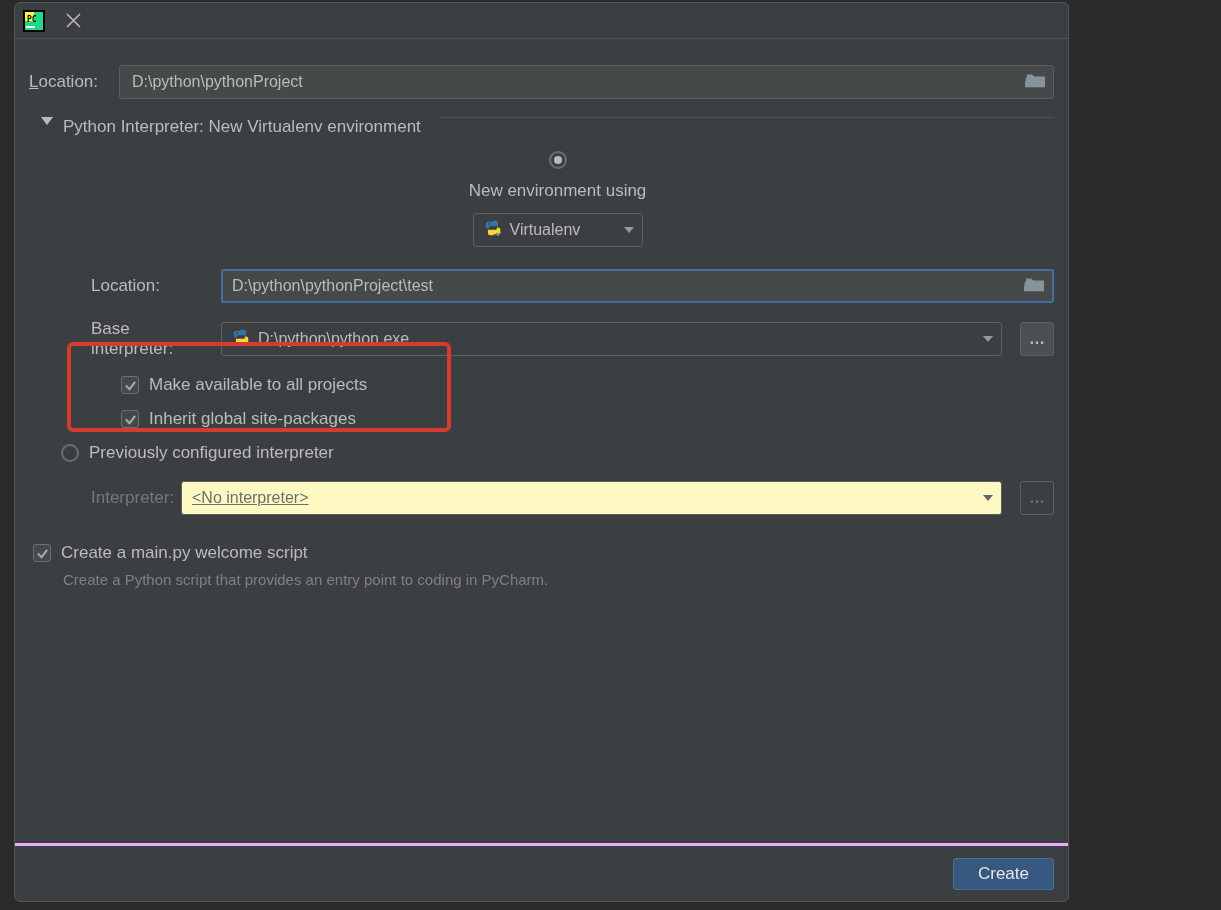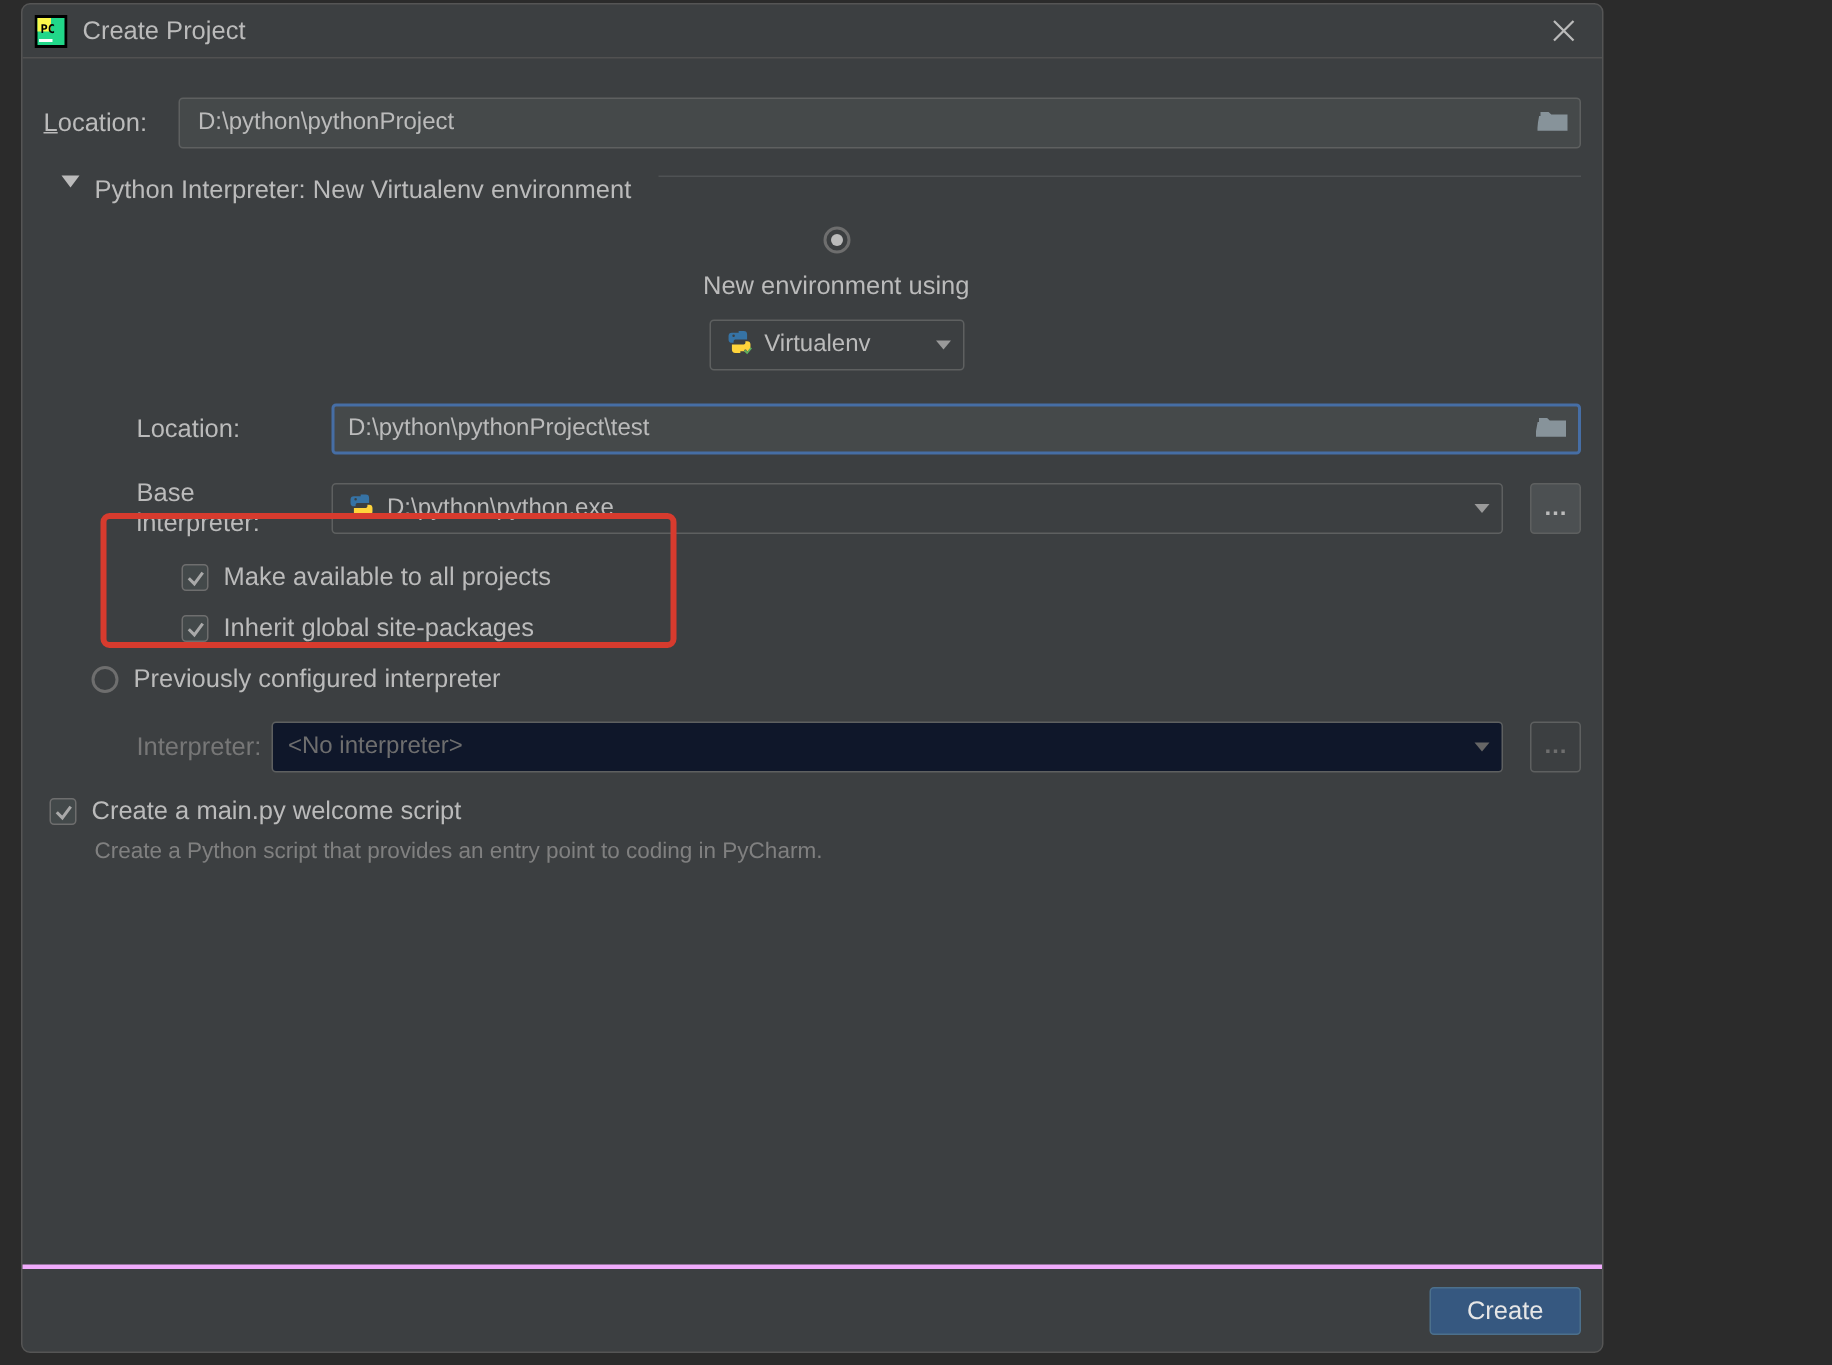--- a/index.html
+++ b/index.html
@@ -275,39 +275,38 @@
     height: 34px;
     background: #3c3f41;
     border: 1px solid #5e6060;
     border-radius: 3px;
     display: flex;
     align-items: center;
     padding: 0 8px 0 10px;
     gap: 8px;
   }
   .indent-box { padding-left: 60px; margin-bottom: 10px; }
-  .welcome-block { margin-left: 4px; margin-top: 16px; }
+  .welcome-block { margin-left: 4px; margin-top: 28px; }
   .spacer-top { height: 8px; }
 </style>
 </head>
 <body>
 
 <div class="dialog">
 
   <div class="titlebar">
     <span class="app-icon">
       <svg width="22" height="22" viewBox="0 0 22 22">
         <rect x="0" y="0" width="22" height="22" fill="#000000"></rect>
         <rect x="2" y="2" width="18" height="18" fill="#21d789"></rect>
         <rect x="2" y="2" width="9" height="9" fill="#fcf84a"></rect>
         <text x="4" y="12" font-size="8" font-family="monospace" font-weight="bold" fill="#000">PC</text>
         <rect x="3" y="16" width="9" height="2" fill="#ffffff"></rect>
       </svg>
     </span>
-    <span class="title-text">Create Project</span>
     <span class="close-btn">
       <svg width="15" height="15" viewBox="0 0 15 15">
         <path d="M1 1 L14 14 M14 1 L1 14" stroke="#bbbbbb" stroke-width="1.5"></path>
       </svg>
     </span>
   </div>
 
   <div class="body">
 
     <div class="spacer-top"></div>
@@ -394,21 +393,21 @@
         </div>
       </div>
 
       <div class="radio-row" style="margin-top:12px;">
         <span class="radio"></span>
         <span class="radio-label">Previously configured interpreter</span>
       </div>
 
       <div class="sub-row" style="margin-bottom:8px;">
         <span class="sub-label dimmed label-narrow">Interpreter:</span>
-        <div class="big-dropdown" style="background:#0f172a; color:#6e6e6e;">
+        <div class="big-dropdown" style="background:#fef9c3; color:#6e6e6e;text-decoration:underline;">
           <span style="flex:1; color:#6e6e6e;">&lt;No interpreter&gt;</span>
           <span class="chevron-down" style="border-top-color:#666;"></span>
         </div>
         <span class="square-btn disabled">…</span>
       </div>
 
     </div>
 
     <div class="welcome-block">
       <div class="check-row">

